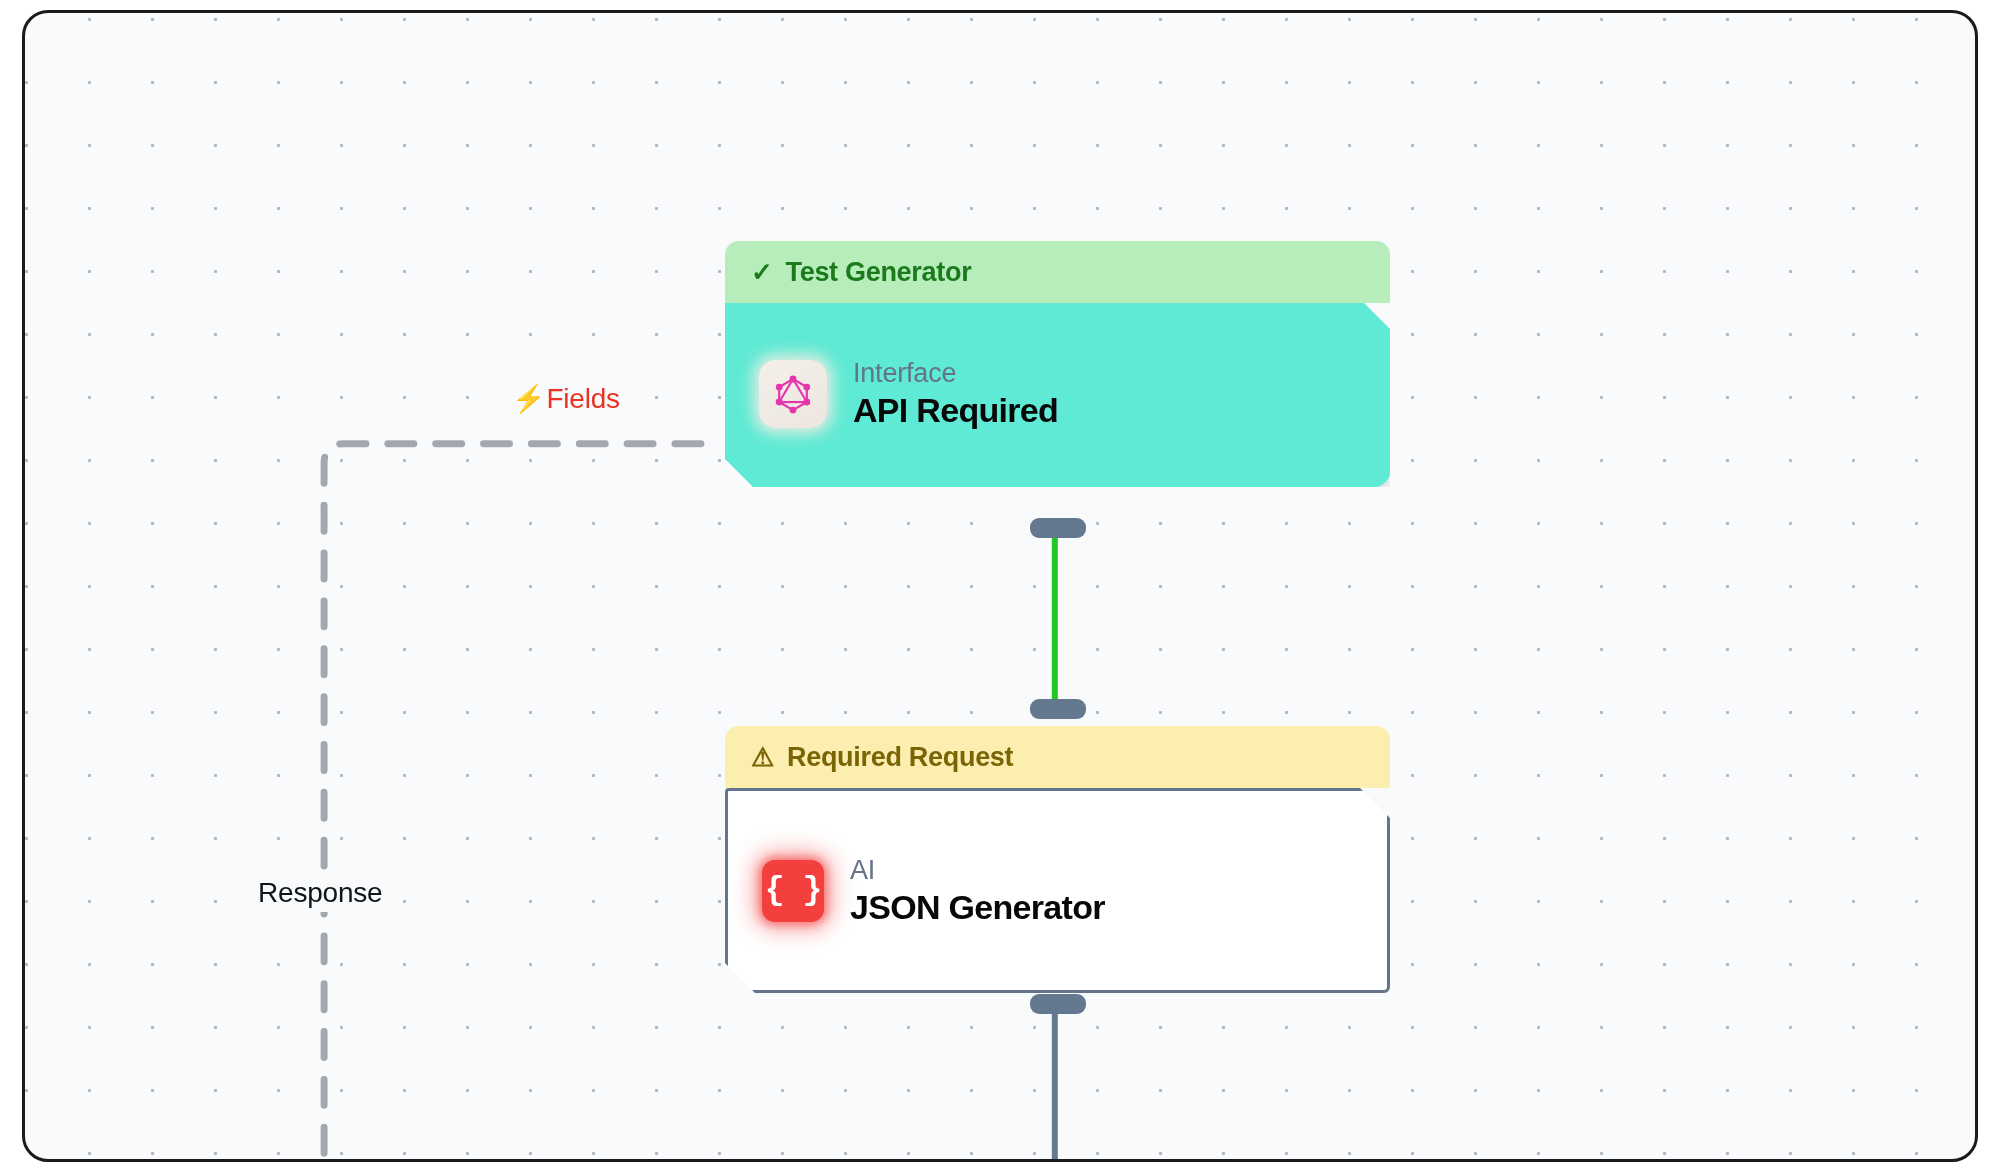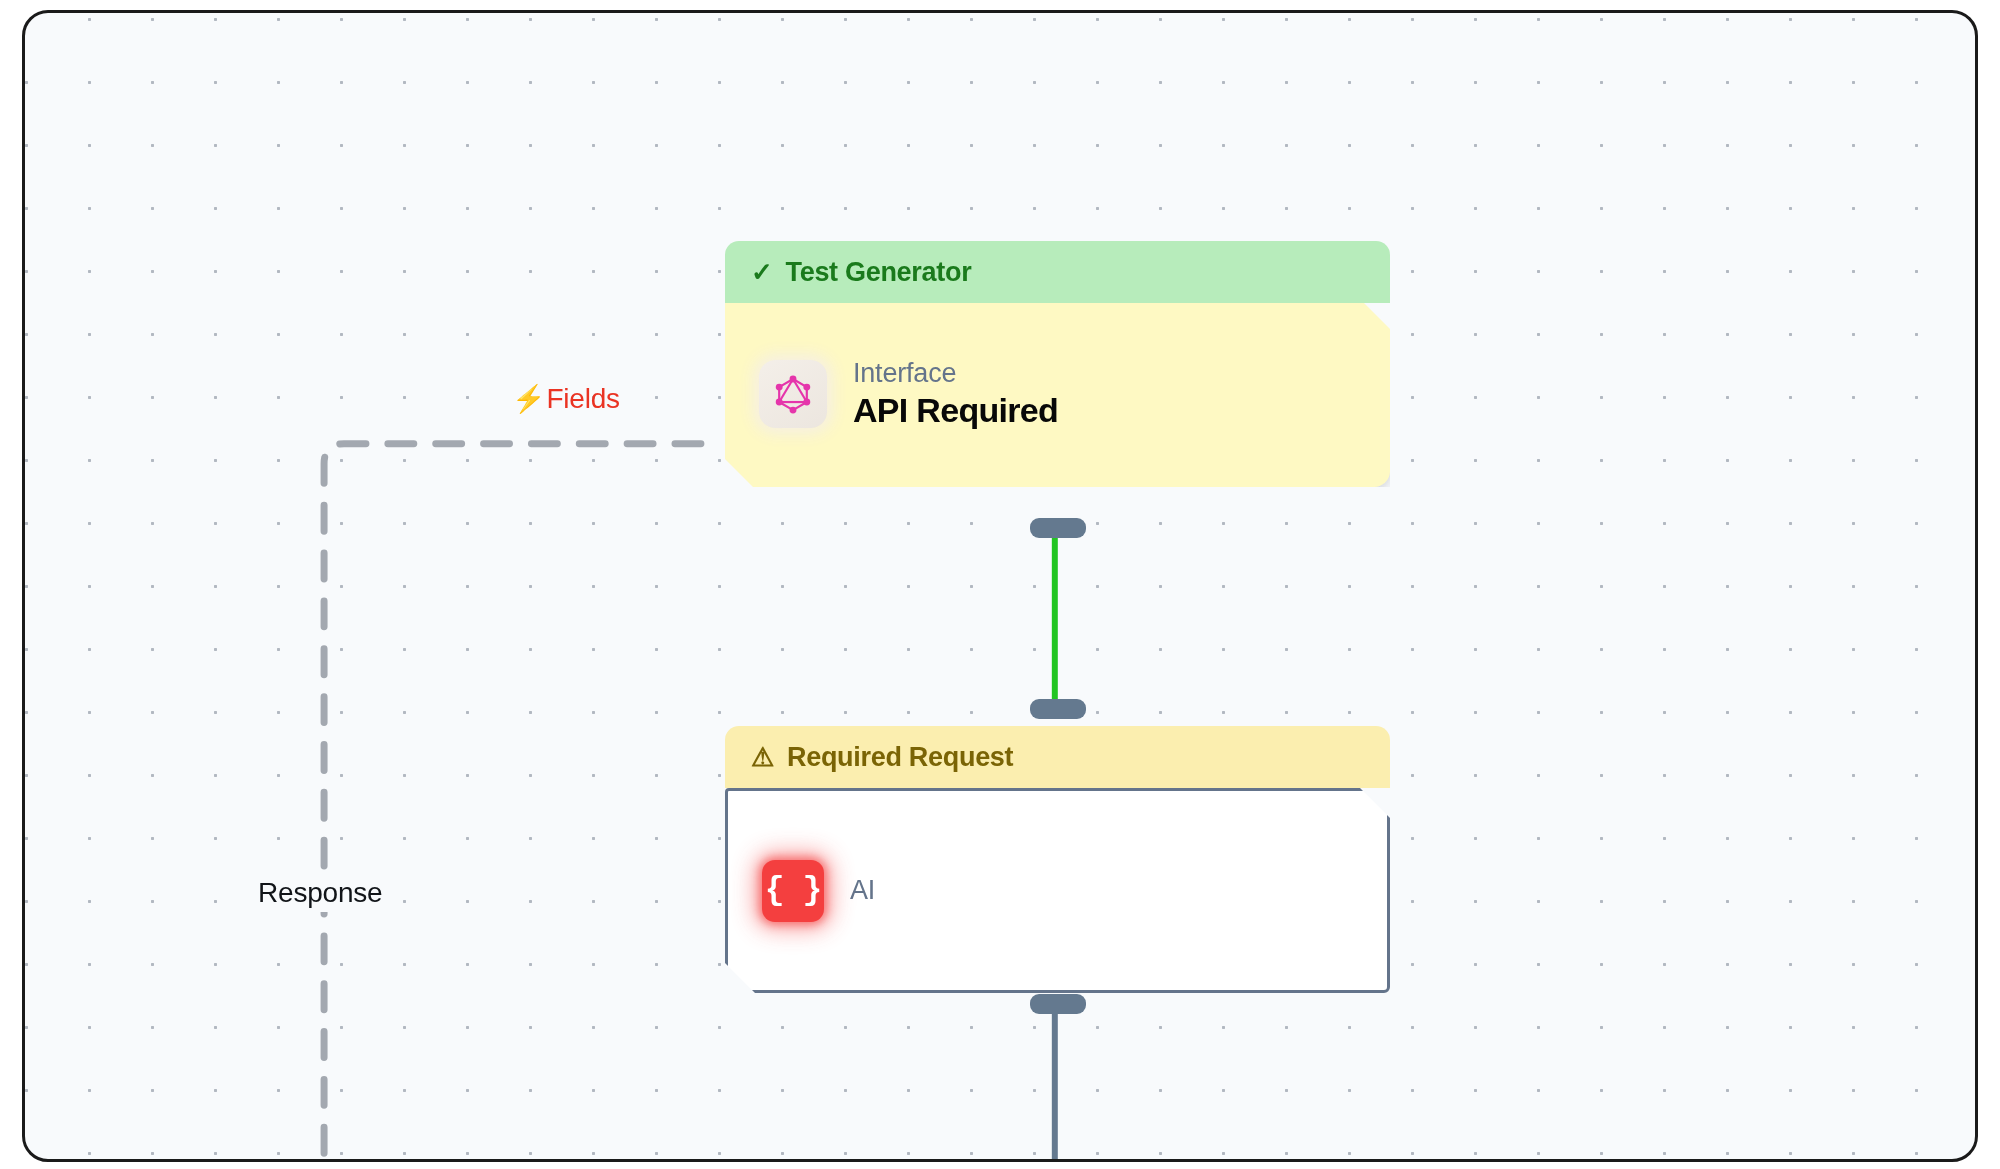--- a/index.html
+++ b/index.html
@@ -70,21 +70,21 @@
     z-index:1;
   }
   .banner-success { background:#b7ecbb; color:#1a7a1c; }
   .banner-warning { background:#fbeeaf; color:#7a6405; }
   .banner-icon { font-size:26px; line-height:1; display:inline-block; }
 
   .node-body {
     position:relative;
     display:flex; align-items:center; gap:26px;
     padding:0 34px;
-    background:#fef9c3;
+    background:#5eead4;
   }
 
   .node-icon {
     flex:0 0 auto;
     width:68px; height:68px;
     display:flex; align-items:center; justify-content:center;
     border-radius:16px;
     position:relative;
   }
   .node-text { display:flex; flex-direction:column; gap:2px; }
@@ -213,20 +213,21 @@
       <span class="banner-icon">⚠</span>
       <span>Required Request</span>
     </div>
 
     <div class="node-body">
       <div class="node-icon">
         <span class="brace">{ }</span>
       </div>
       <div class="node-text">
         <span class="node-category">AI</span>
+        <span class="node-title">JSON Generator</span>
       </div>
     </div>
   </div>
 
   <div class="port" id="port-api-out"></div>
   <div class="port" id="port-json-in"></div>
   <div class="port" id="port-json-out"></div>
 
 </div>
 

